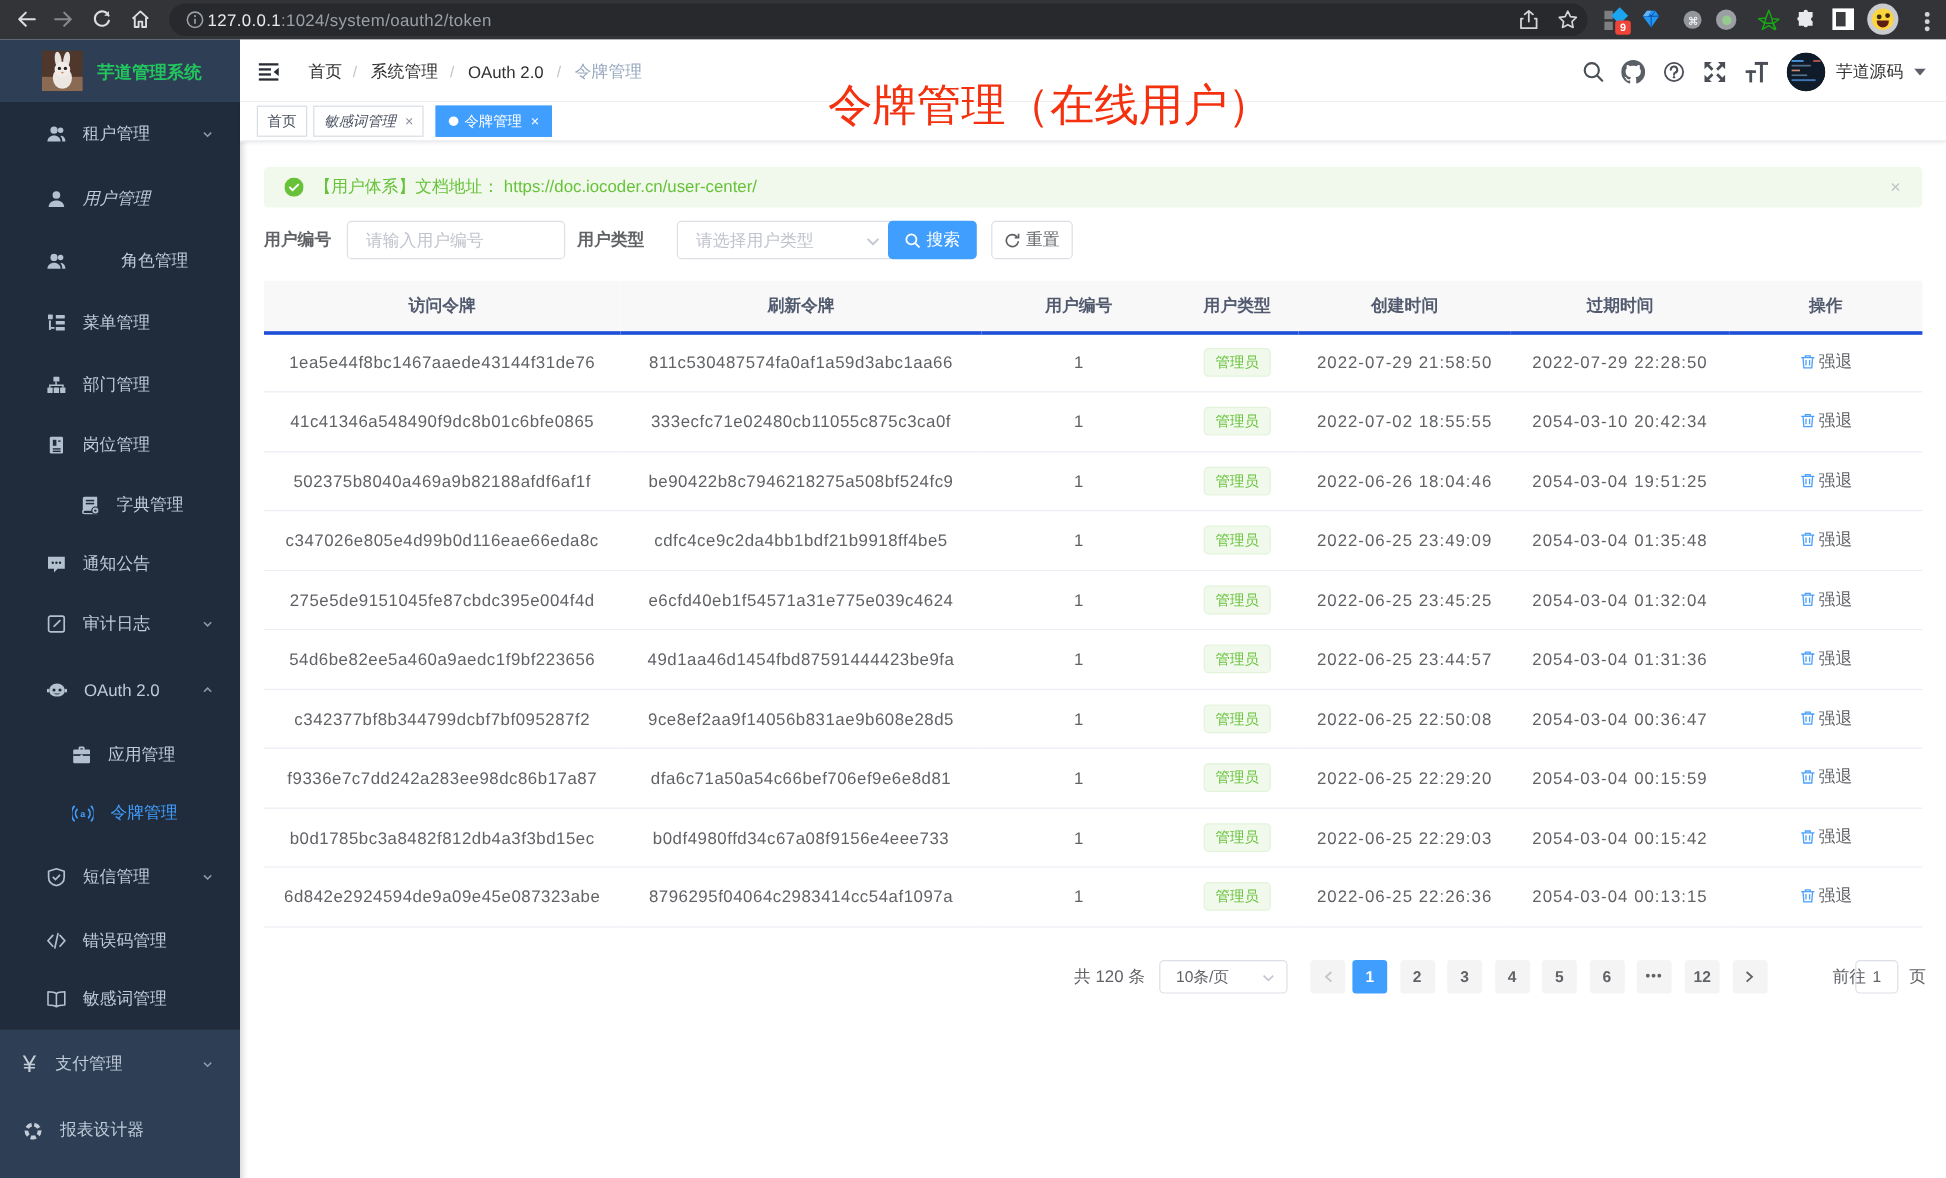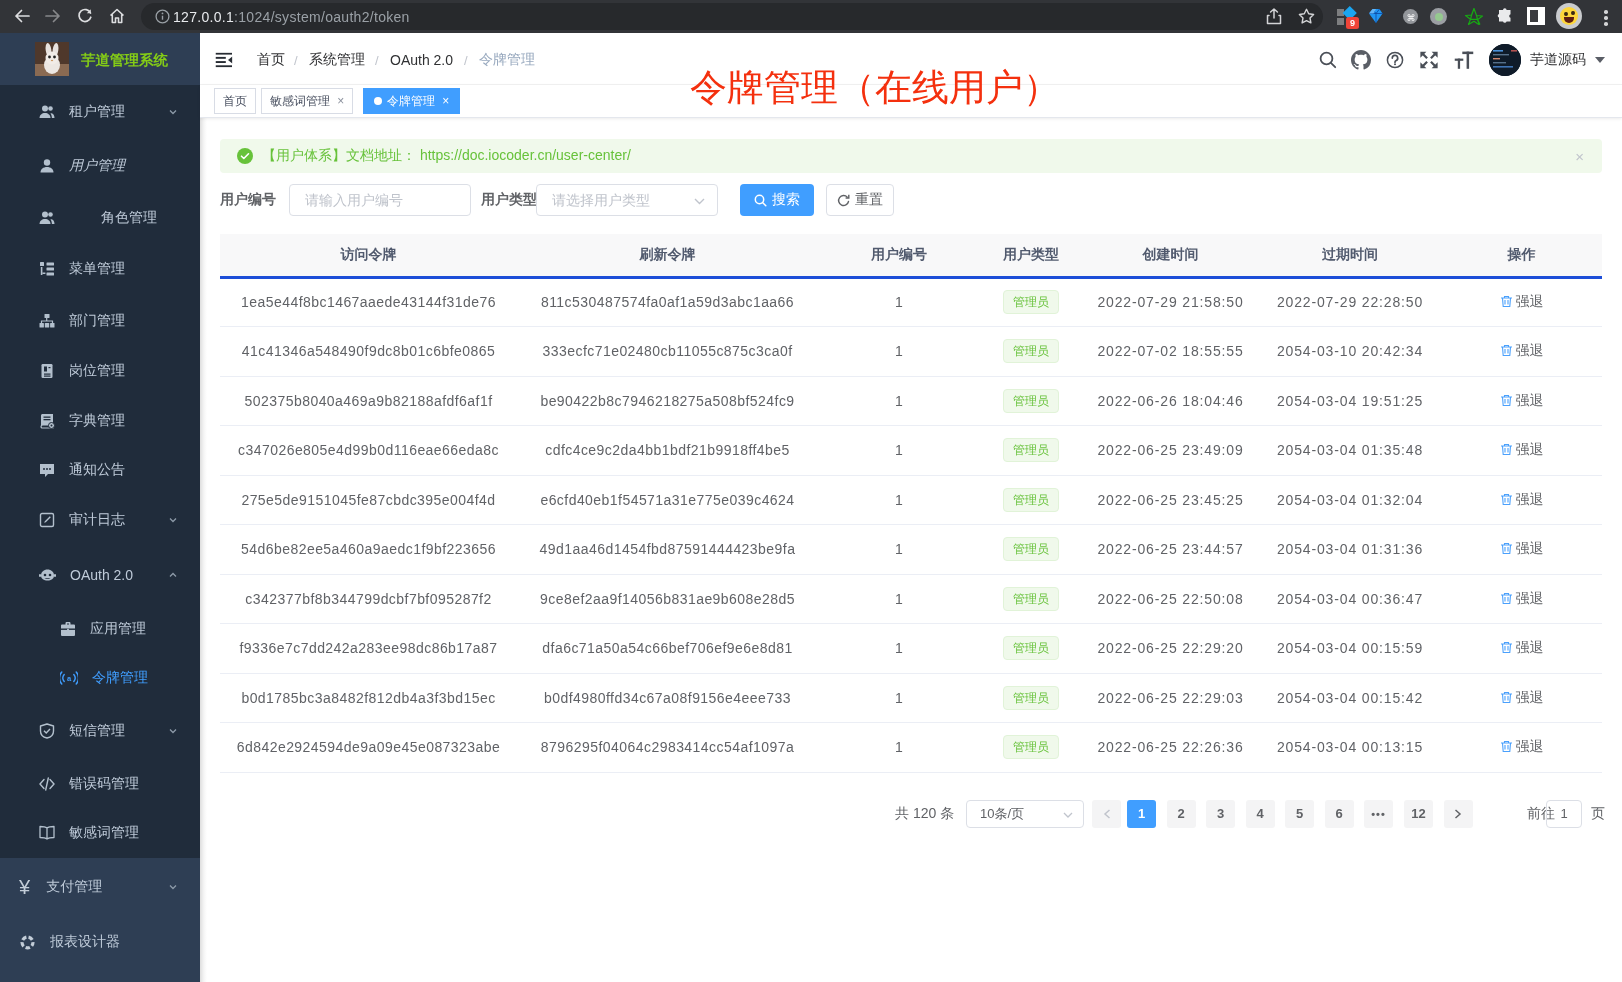--- a/index.html
+++ b/index.html
@@ -11,21 +11,21 @@
 #chrome { position:absolute; left:0; top:0; width:1622px; height:33px; background:#323438; }
 #urlpill { position:absolute; left:141px; top:3px; width:1182px; height:27px; border-radius:13.5px; background:#27292c; }
 #urltext { position:absolute; left:32px; top:50%; transform:translateY(-50%); font-size:14px; color:#9aa0a6; letter-spacing:0.3px; }
 #urltext b { color:#e8eaed; font-weight:normal; }
 .cicon { position:absolute; top:16px; transform:translate(-50%,-50%); }
 
 
 #sidebar { position:absolute; left:0; top:33px; width:200px; height:949px; background:#2e3e54; }
 #menubg { position:absolute; left:0; top:52px; width:200px; height:773px; background:#202c3b; }
 #logoimg { position:absolute; left:35px; top:9px; width:34px; height:34px; overflow:hidden; }
-#logotitle { position:absolute; left:81px; top:18px; color:#84cc16; font-size:14.5px; font-weight:bold; }
+#logotitle { position:absolute; left:81px; top:18px; color:#22c55e; font-size:14.5px; font-weight:bold; }
 .mi { position:absolute; left:0; width:200px; height:50px; display:flex; align-items:center; color:#bfcbd9; font-size:14px; }
 .mi svg.ico { margin-left:39px; margin-right:14px; flex:none; }
 .mi.sub svg.ico { margin-left:60px; }
 .mi .arrow { position:absolute; right:22px; top:50%; transform:translateY(-50%); }
 .mi.active { color:#409eff; }
 
 
 #navbar { position:absolute; left:200px; top:33px; width:1422px; height:52px; background:#fff; border-bottom:1px solid #f2f2f2; }
 #vline { position:absolute; left:200px; top:85px; width:7px; height:897px; background:linear-gradient(90deg, rgba(0,0,0,0.13), rgba(0,0,0,0.04) 55%, rgba(0,0,0,0)); }
 .crumb { position:absolute; top:27px; font-size:14px; color:#303133; transform:translateY(-50%); white-space:nowrap; }
@@ -62,21 +62,21 @@
 .gtag { display:inline-block; height:24px; line-height:22px; padding:0 9px; background:#f0f9eb; border:1px solid #e1f3d8; border-radius:4px; color:#67c23a; font-size:12px; }
 .op { color:#4aa0fc; }
 #tbl td:nth-child(1), #tbl td:nth-child(2) { letter-spacing:0.45px; }
 #tbl td:nth-child(5), #tbl td:nth-child(6) { letter-spacing:0.85px; }
 .op svg { display:inline-block; vertical-align:-2px; margin-right:3px; }
 
 
 #pager { position:absolute; left:0; top:800px; width:1622px; height:28px; font-size:13px; color:#606266; }
 .pbtn { position:absolute; top:0; width:29px; height:28px; border-radius:3px; background:#f4f4f5; color:#606266; text-align:center; line-height:28px; font-weight:bold; font-size:13px; }
 .pbtn.on { background:#409eff; color:#fff; }
-#psel { position:absolute; left:966px; top:0; width:118px; height:28px; border:1px solid #dcdfe6; border-radius:4px; line-height:26px; padding-left:13px; color:#606266; font-size:13px; }
+#psel { position:absolute; left:966px; top:0; width:107px; height:28px; border:1px solid #dcdfe6; border-radius:4px; line-height:26px; padding-left:13px; color:#606266; font-size:13px; }
 #pgoto { position:absolute; left:1546px; top:0; width:36px; height:28px; border:1px solid #dcdfe6; border-radius:4px; line-height:26px; text-align:center; color:#606266; font-size:13px; }
 .ptxt { position:absolute; top:14px; transform:translateY(-50%); font-size:14px; }
 </style>
 </head>
 <body>
 <div id="page">
 
   <div id="chrome">
     <svg class="cicon" style="left:22px;" width="17" height="16" viewBox="0 0 17 16">
         <path d="M15.5 8H2.5 M8 2.5L2.5 8L8 13.5" stroke="#dcdddf" stroke-width="1.7" fill="none" stroke-linecap="round" stroke-linejoin="round"></path>
@@ -204,21 +204,21 @@
     <div class="mi" style="top:313px;">
         <svg class="ico" width="16" height="16" viewBox="0 0 16 16" fill="#b3c0cd">
           <rect x="2.5" y="1" width="11" height="14" rx="1.2"></rect>
           <rect x="5" y="3.5" width="3" height="5" fill="#202c3b"></rect>
           <rect x="9.5" y="4" width="2" height="1.2" fill="#202c3b"></rect>
           <rect x="5" y="10.5" width="6.5" height="1.2" fill="#202c3b"></rect>
           <rect x="5" y="12.5" width="6.5" height="1.2" fill="#202c3b"></rect>
         </svg>
         <span>岗位管理</span>
       </div>
-    <div class="mi" style="top:363px;">
+    <div class="mi" style="top:363px;padding-left:28px;">
         <svg class="ico" width="16" height="16" viewBox="0 0 16 16" fill="#b3c0cd">
           <path d="M2 2.5C2 1.7 2.7 1 3.5 1H14v11H3.8C2.8 12 2 12.8 2 13.8z"></path>
           <path d="M2 13.8c0-1 0.8-1.8 1.8-1.8H14v3H3.5C2.7 15 2 14.6 2 13.8z" fill="none" stroke="#b3c0cd" stroke-width="1.2"></path>
           <rect x="4.5" y="3.5" width="7" height="1.3" fill="#202c3b"></rect>
           <rect x="4.5" y="6" width="7" height="1.3" fill="#202c3b"></rect>
           <circle cx="12.5" cy="12.5" r="3" fill="#b3c0cd" stroke="#202c3b" stroke-width="1"></circle>
           <circle cx="12.5" cy="12.5" r="1" fill="#202c3b"></circle>
         </svg>
         <span>字典管理</span>
       </div>
@@ -366,39 +366,39 @@
       </svg>
     <div id="uname">芋道源码</div>
     <svg class="nico" style="left:1400px;" width="10" height="6" viewBox="0 0 10 6">
         <path d="M0 0l5 6 5-6z" fill="#5a5e66"></path>
       </svg>
   </div>
   <div id="vline"></div>
 
   <div id="tagsbar">
     <div class="tag" style="left:14px;">首页</div>
-    <div class="tag" style="left:61px;">敏感词管理 <span class="x">×</span></div>
+    <div class="tag" style="left:61px;font-style:italic;">敏感词管理 <span class="x">×</span></div>
     <div class="tag on" style="left:163px;"><span class="dot"></span>令牌管理 <span class="x">×</span></div>
   </div>
 
   <div id="annot">令牌管理（在线用户）</div>
 
   <div id="alert">
     <svg style="position:absolute;left:17px;top:9px;" width="16" height="16" viewBox="0 0 16 16">
         <circle cx="8" cy="8" r="8" fill="#67c23a"></circle>
         <path d="M4.5 8.2l2.3 2.3 4.7-4.7" stroke="#fff" stroke-width="1.6" fill="none" stroke-linecap="round" stroke-linejoin="round"></path>
       </svg>
     <span class="atxt">【用户体系】文档地址：&nbsp;https://doc.iocoder.cn/user-center/</span>
     <span class="aclose">×</span>
   </div>
 
   <div class="flabel" style="left:220px;">用户编号</div>
   <div class="finput" style="left:289px; width:182px;">请输入用户编号</div>
   <div class="flabel" style="left:481px;">用户类型</div>
-  <div class="finput" style="left:536px; width:182px;">请选择用户类型<svg style="position:absolute;right:12px;top:13px;" width="11" height="7" viewBox="0 0 11 7">
+  <div class="finput" style="left:564px; width:182px;">请选择用户类型<svg style="position:absolute;right:12px;top:13px;" width="11" height="7" viewBox="0 0 11 7">
         <path d="M1 1l4.5 4.5L10 1" stroke="#c0c4cc" stroke-width="1.4" fill="none"></path>
       </svg></div>
   <div id="btn-search"><svg width="13" height="13" viewBox="0 0 13 13" style="margin-right:5px;">
         <circle cx="5.5" cy="5.5" r="4.2" stroke="#fff" stroke-width="1.5" fill="none"></circle>
         <path d="M8.8 8.8l3 3" stroke="#fff" stroke-width="1.5" stroke-linecap="round"></path>
       </svg>搜索</div>
   <div id="btn-reset"><svg width="13" height="13" viewBox="0 0 13 13" style="margin-right:5px;">
         <path d="M11.5 7.5a5 5 0 1 1-1.2-4.4" stroke="#606266" stroke-width="1.4" fill="none" stroke-linecap="round"></path>
         <path d="M11.8 0.8v3.2H8.6" fill="none" stroke="#606266" stroke-width="1.4"></path>
       </svg>重置</div>

